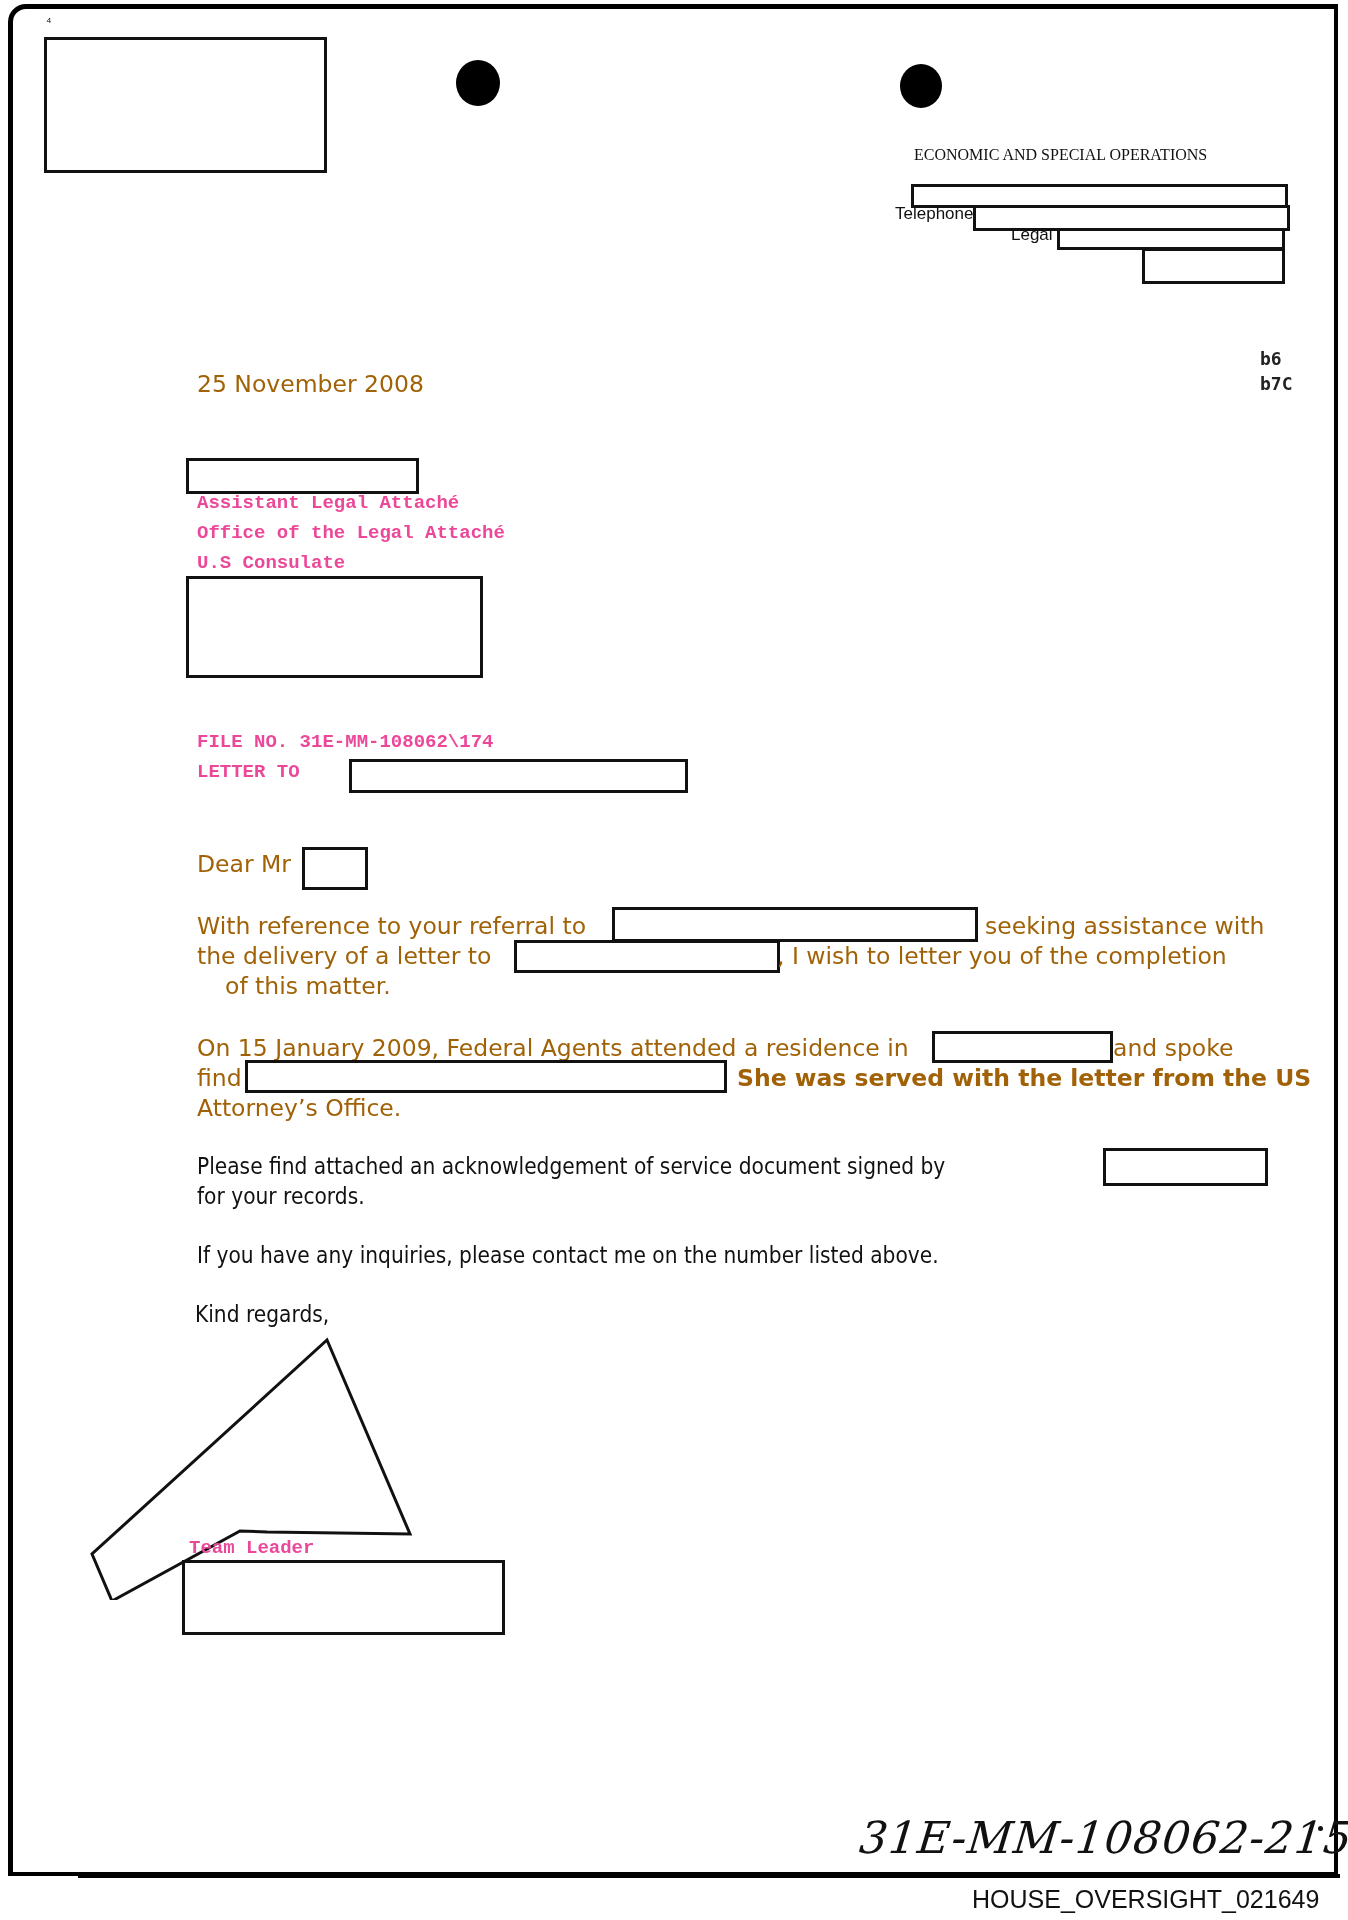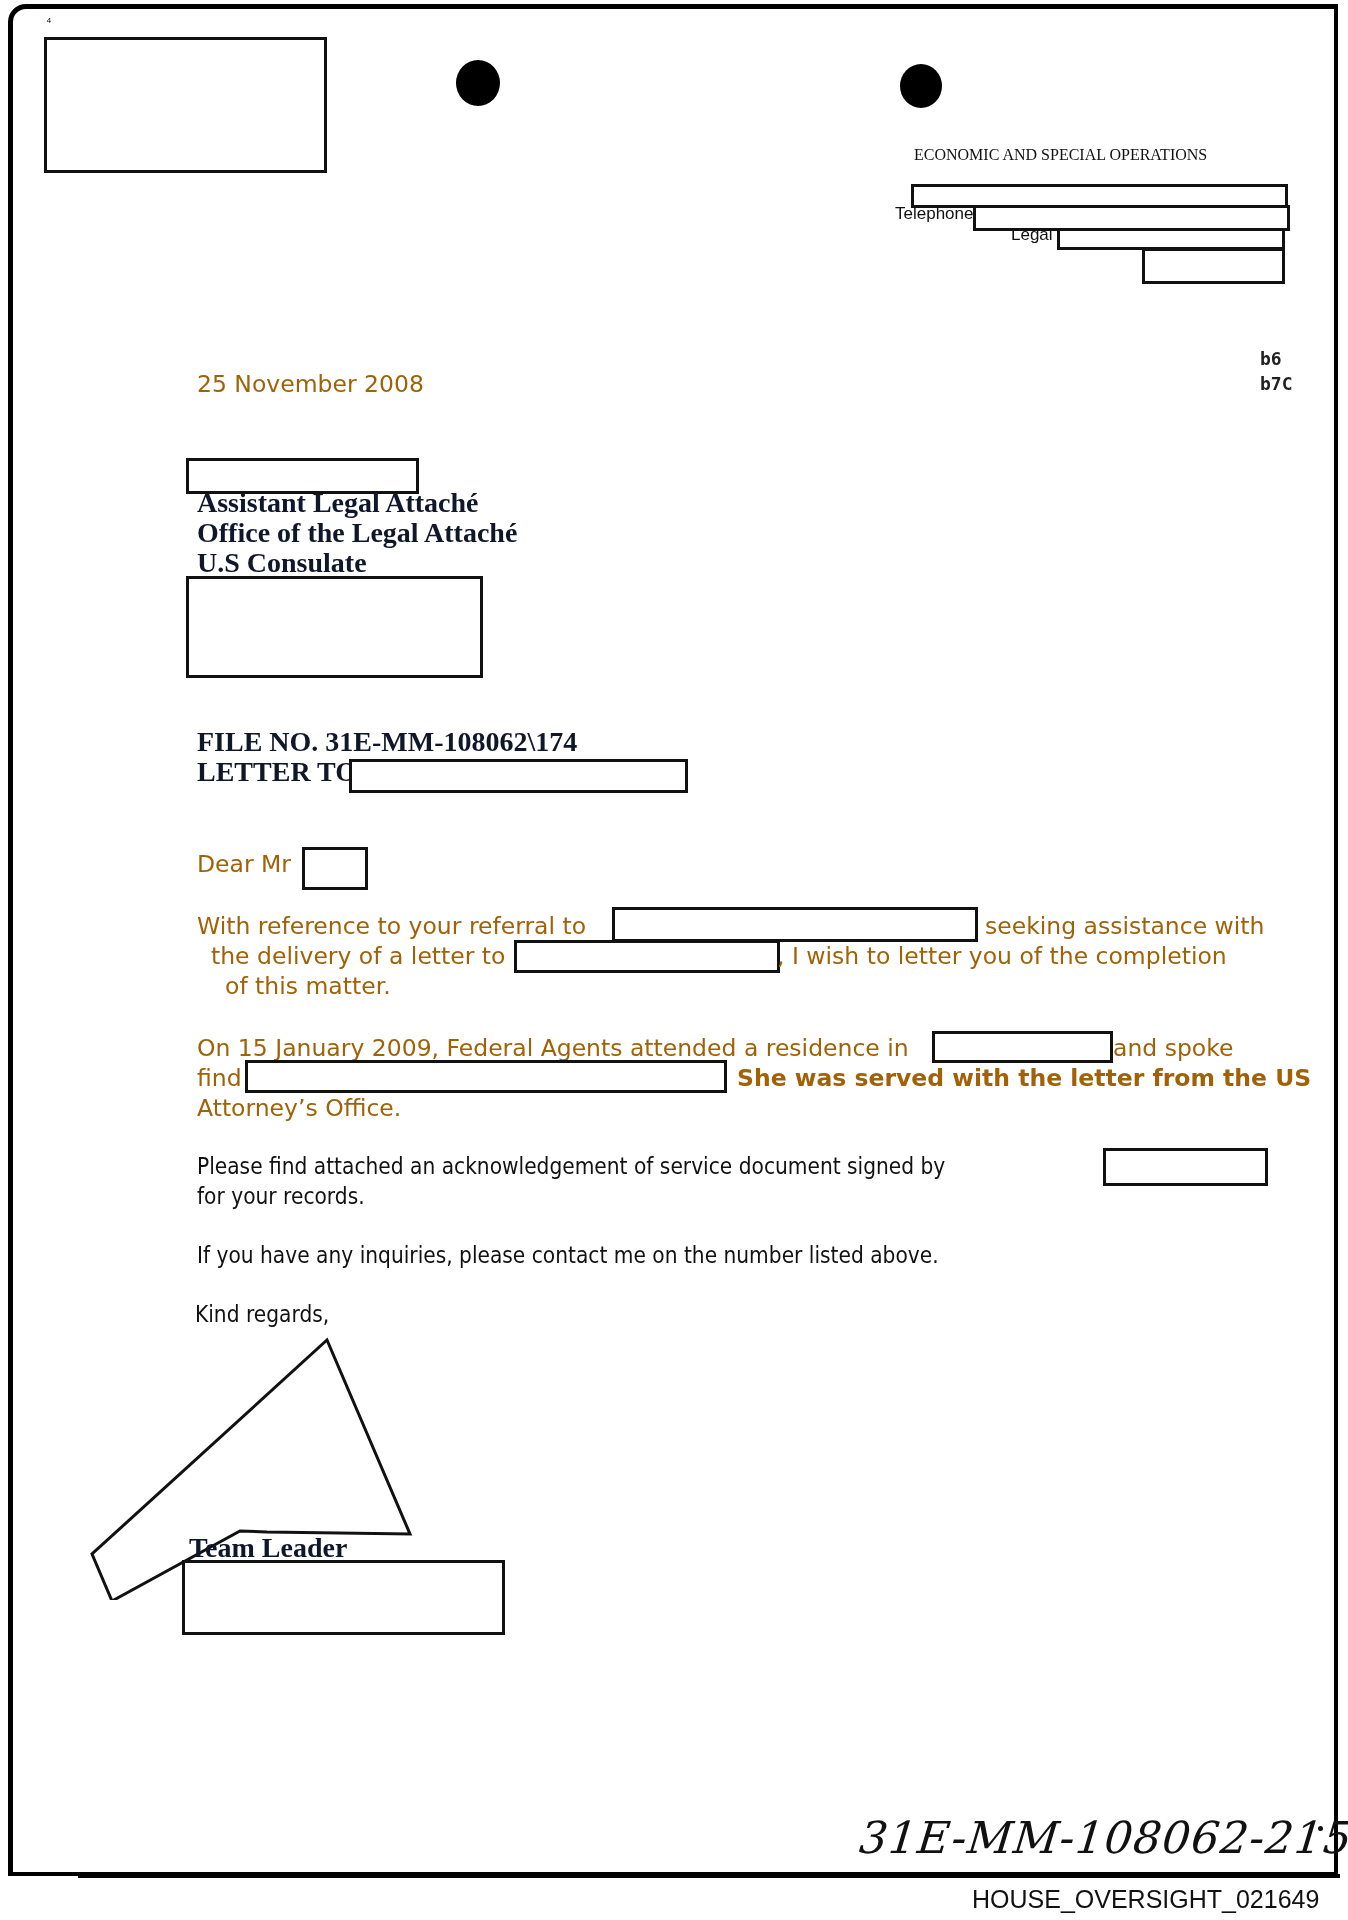--- a/index.html
+++ b/index.html
@@ -5,21 +5,21 @@
   html, body { margin:0; padding:0; background:#ffffff; }
   body { width:1348px; height:1920px; position:relative; overflow:hidden; font-family:"DejaVu Sans", sans-serif; color:#111; }
   .page-border { position:absolute; left:8px; top:4px; width:1330px; height:1872px; border-left:5px solid #000; border-top:5px solid #000; border-right:4px solid #000; border-bottom:4px solid #000; border-top-left-radius:18px; box-sizing:border-box; }
   .redact { position:absolute; border:3px solid #111; background:#fff; box-sizing:border-box; }
   .hole { position:absolute; width:44px; height:46px; background:#000; border-radius:50%; }
   .abs { position:absolute; white-space:nowrap; }
   .eso { font-family:Liberation Serif, serif; font-size:16px; color:#111; }
   .small-sans { font-family:"Liberation Sans", sans-serif; font-size:17px; color:#111; }
   .exempt { font-family:"DejaVu Sans Mono", monospace; font-size:18px; font-weight:bold; line-height:25px; color:#222; }
   .body-txt { font-family:"DejaVu Sans", sans-serif; font-size:23.5px; line-height:30px; color:#a16207; }
-  .bold-txt { font-family:Liberation Serif, serif; font-size:28px; font-weight:bold; line-height:30.5px; color:#0f172a; }
+  .bold-txt { font-family:Liberation Mono, monospace; font-size:19px; font-weight:bold; line-height:30.5px; color:#ec4899; }
   .condensed { font-family:"DejaVu Sans", sans-serif; font-size:23.5px; line-height:30px; transform:scaleX(0.86); transform-origin:left top; }
   .handwritten { font-family:"DejaVu Serif", serif; font-style:italic; font-size:44px; letter-spacing:1px; color:#111; transform:skewX(-6deg); }
   .footer-id { font-family:"Liberation Sans", sans-serif; font-size:25px; color:#111; }
   .bottom-line { position:absolute; height:4px; background:#000; }
 </style>
 </head>
 <body>
 
 <div class="page-border"></div>
 
@@ -52,21 +52,21 @@
 <div class="abs bold-txt" style="left:197px; top:727px;">FILE NO. 31E-MM-108062\174</div>
 <div class="abs bold-txt" style="left:197px; top:757px;">LETTER TO</div>
 <div class="redact" style="left:349px; top:759px; width:339px; height:34px;"></div>
 
 <div class="abs body-txt" style="left:197px; top:849px;">Dear Mr</div>
 <div class="redact" style="left:302px; top:847px; width:66px; height:43px;"></div>
 
 <div class="abs body-txt" style="left:197px; top:911px;">With reference to your referral to</div>
 <div class="redact" style="left:612px; top:907px; width:366px; height:35px;"></div>
 <div class="abs body-txt" style="left:985px; top:911px;">seeking assistance with</div>
-<div class="abs body-txt" style="left:211px; top:941px;">the delivery of a letter to</div>
+<div class="abs body-txt" style="left:197px; top:941px;">the delivery of a letter to</div>
 <div class="redact" style="left:514px; top:940px; width:266px; height:33px;"></div>
 <div class="abs body-txt" style="left:777px; top:941px;">, I wish to letter you of the completion</div>
 <div class="abs body-txt" style="left:197px; top:971px;margin-left:28px;">of this matter.</div>
 
 <div class="abs body-txt" style="left:197px; top:1033px;">On 15 January 2009, Federal Agents attended a residence in</div>
 <div class="redact" style="left:932px; top:1031px; width:181px; height:32px;"></div>
 <div class="abs body-txt" style="left:1113px; top:1033px;">and spoke</div>
 <div class="abs body-txt" style="left:197px; top:1063px;">find</div>
 <div class="redact" style="left:245px; top:1060px; width:482px; height:33px;"></div>
 <div class="abs body-txt" style="left:737px; top:1063px;font-weight:bold;">She was served with the letter from the US</div>

